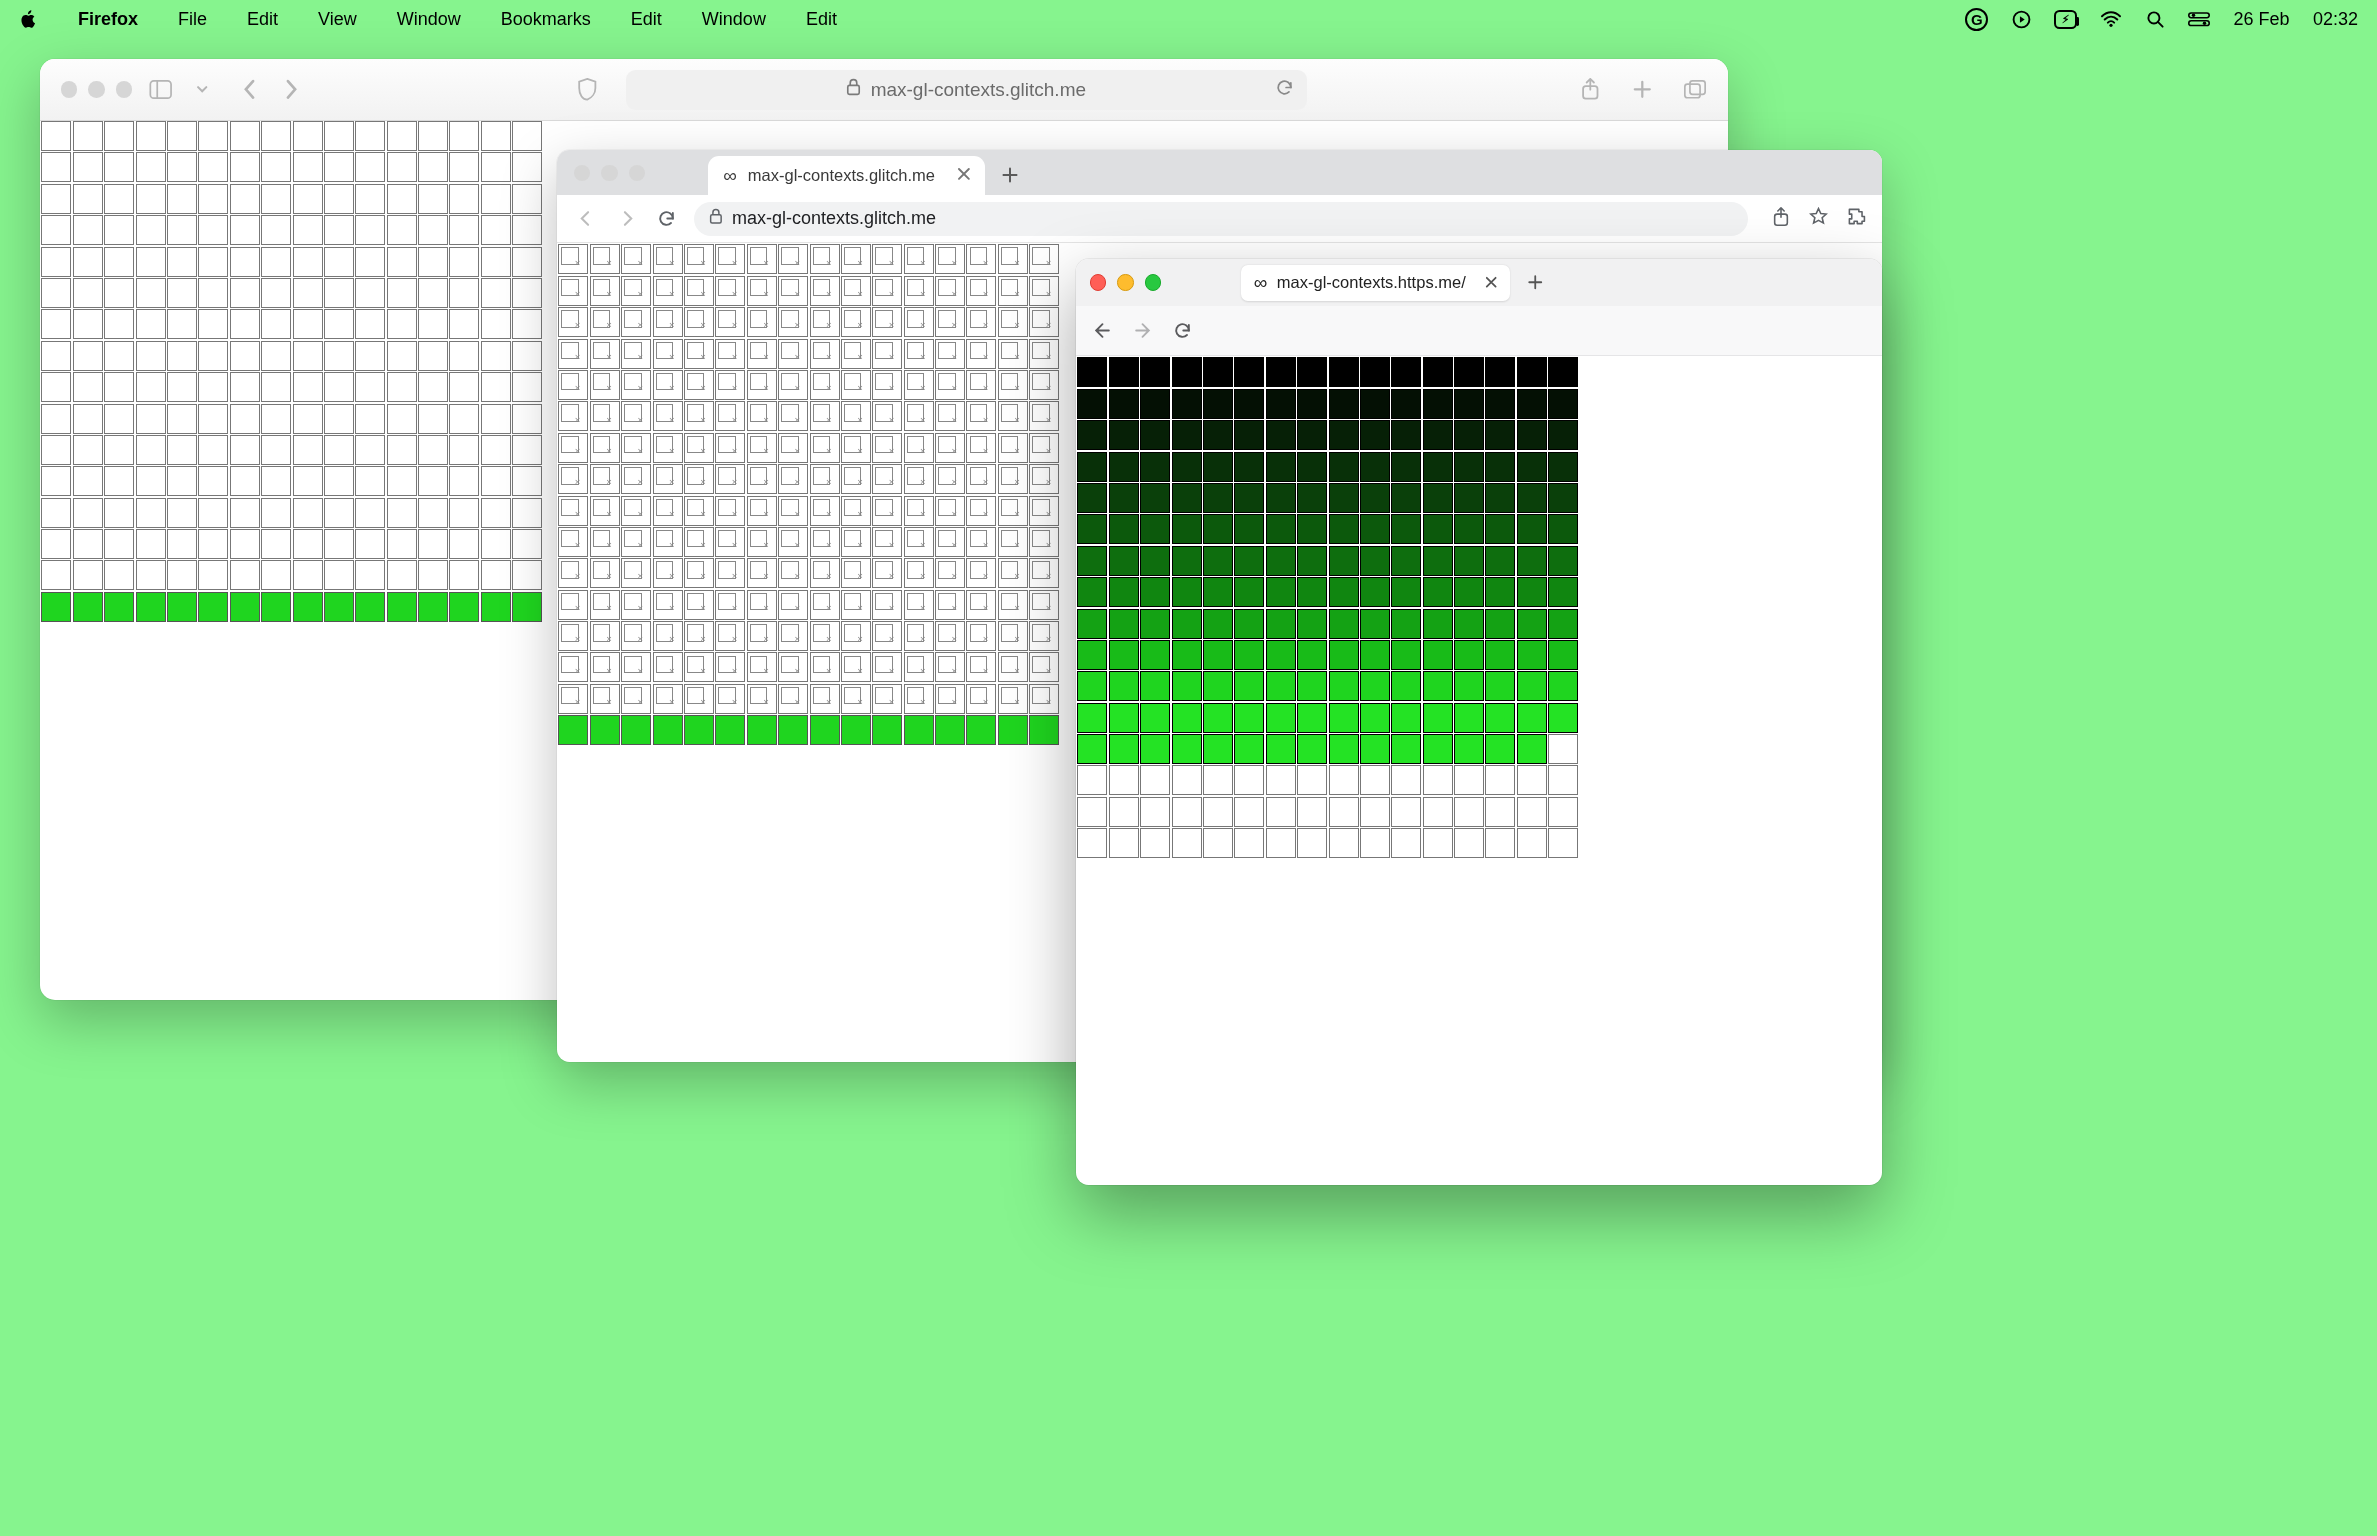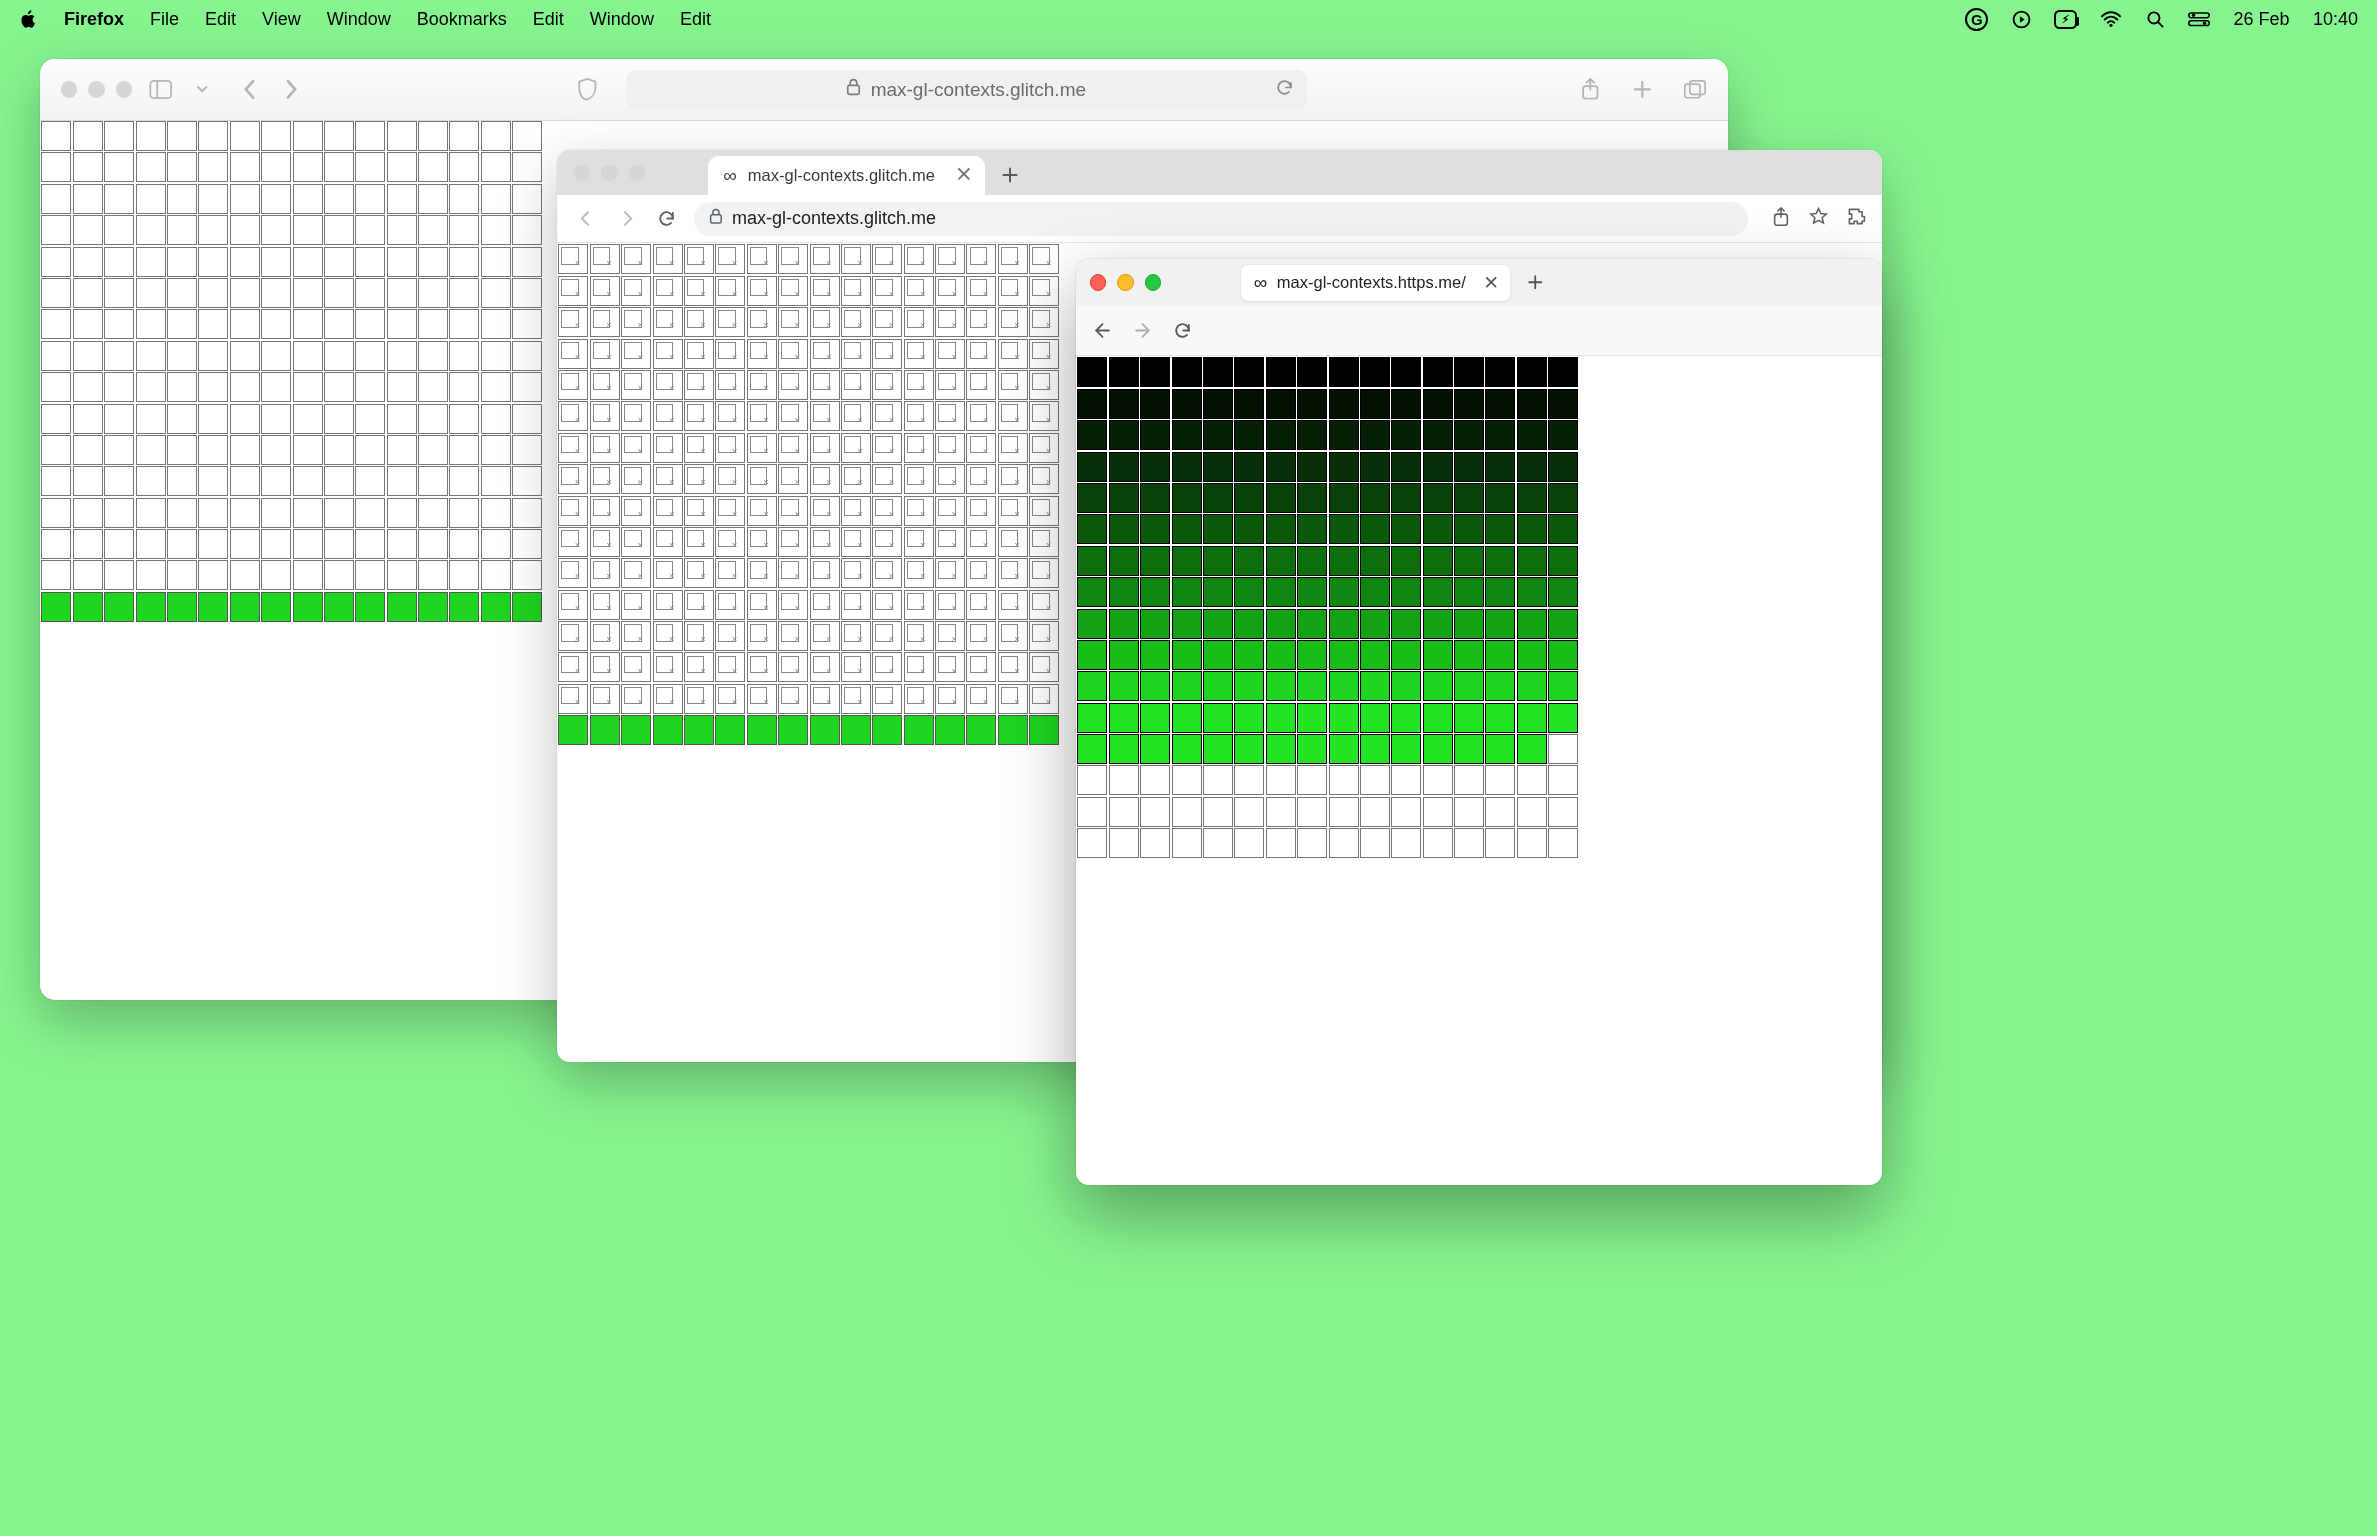--- a/index.html
+++ b/index.html
@@ -15,21 +15,21 @@
   
   .menubar {
     position: absolute; left: 0; top: 0; right: 0;
     height: 39px;
     display: flex; align-items: center;
     padding: 0 19px;
     font-size: 18px;
     color: #000;
   }
   .menubar .apple svg { width: 19px; height: 20.6px; display:block; }
-  .menubar .menubar-left { display: flex; align-items: flex-end; gap: 26px; }
+  .menubar .menubar-left { display: flex; align-items: flex-end; gap: 40px; }
   .menubar .app-name { font-weight: 700; }
   .menubar .menu-item { font-weight: 400; }
   .menubar .spacer { flex: 1; }
   .menubar .menubar-right { display: flex; align-items: center; gap: 23.4px; }
   .menubar .g-circle {
     width: 23.4px; height: 23.4px; border: 2.1px solid #000; border-radius: 50%;
     display:flex; align-items:center; justify-content:center;
     font-weight:700; font-size:15px;
   }
   .menubar .batt {
@@ -215,21 +215,21 @@
     </span>
     <span>
       <svg width="22" height="16.5" viewBox="0 0 28 20">
           <rect x="1" y="2" width="26" height="6" rx="3" fill="none" stroke="#000" stroke-width="2"></rect>
           <circle cx="7" cy="5" r="2.2" fill="#000"></circle>
           <rect x="1" y="12" width="26" height="6" rx="3" fill="none" stroke="#000" stroke-width="2"></rect>
           <circle cx="21" cy="15" r="2.2" fill="#000"></circle>
         </svg>
     </span>
     <span class="date-time">26 Feb</span>
-    <span class="date-time">10:40</span>
+    <span class="date-time">02:32</span>
   </div>
 </div>
 
 <div class="window safari">
   <div class="toolbar">
     <div class="traffic">
       <span class="dot inactive"></span>
       <span class="dot inactive"></span>
       <span class="dot inactive"></span>
     </div>

